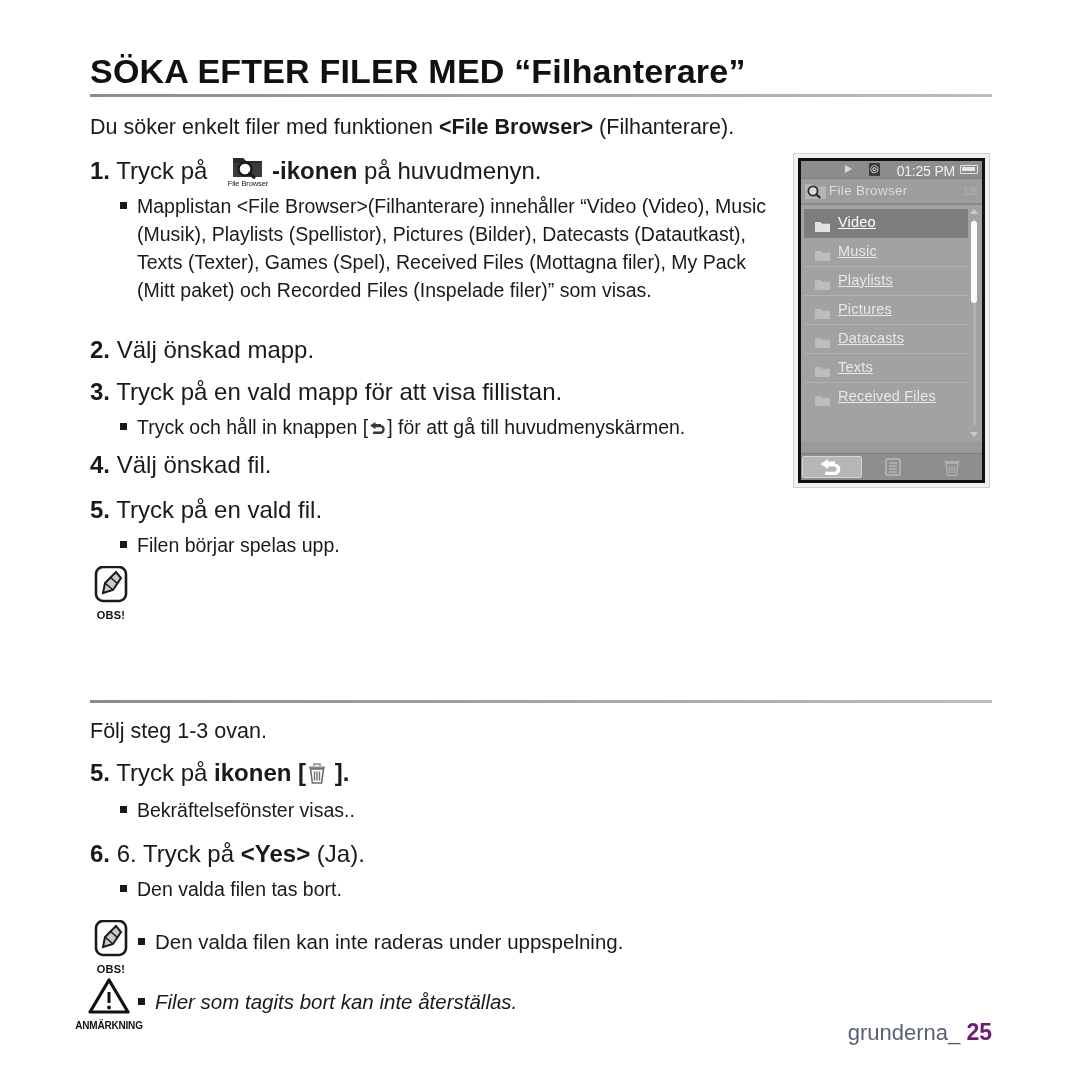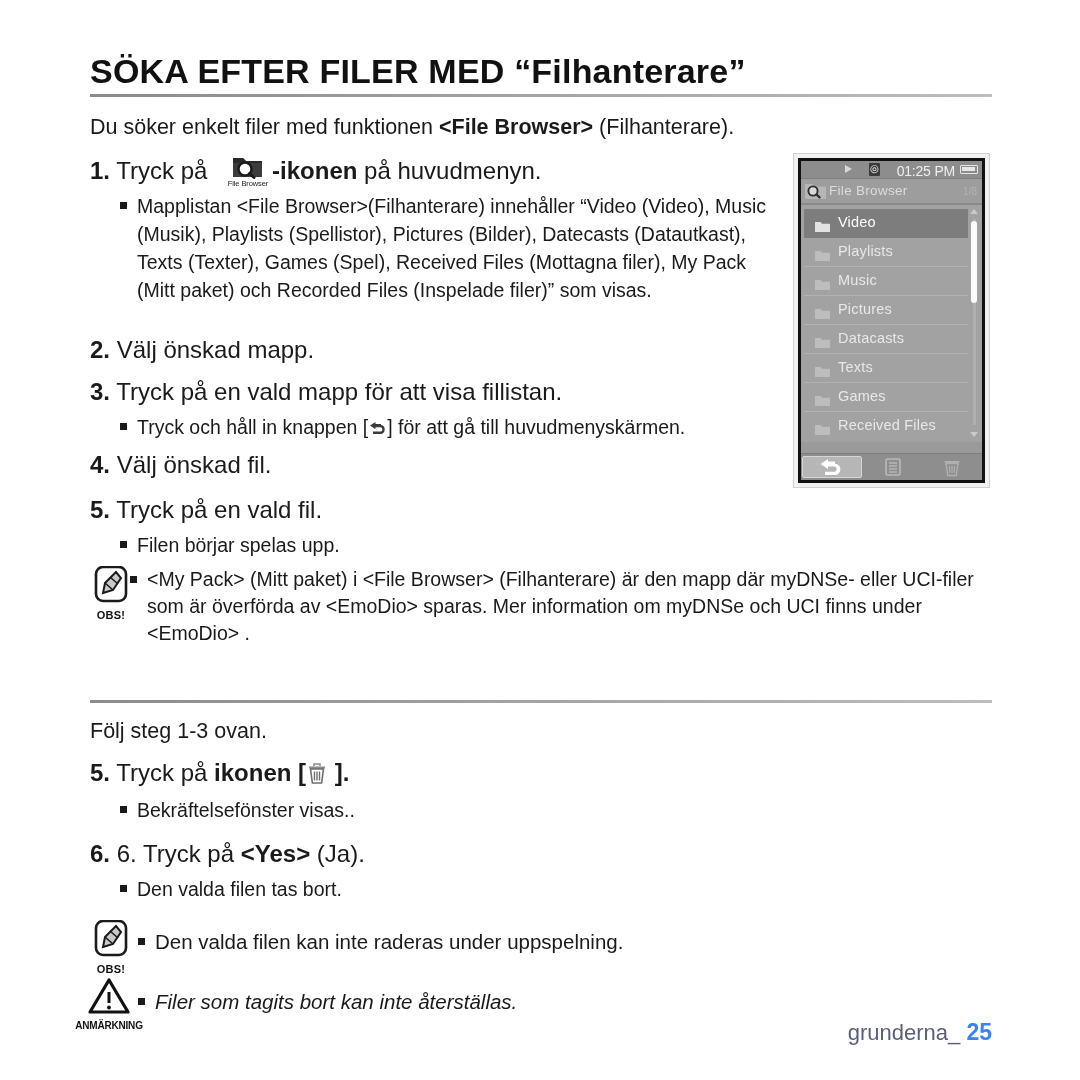--- a/index.html
+++ b/index.html
@@ -124,21 +124,21 @@
     position: absolute;
     right: 88px;
     bottom: 34px;
     font-size: 22px;
     color: #5a5f78;
     white-space: nowrap;
   }
   .footer .pg {
     font-weight: bold;
     font-size: 23px;
-    color: #3b82f6;
+    color: #701a75;
   }
   .footer .dash {
     color: #5a5f78;
   }
 
   
   .device {
     position: absolute;
     left: 793px;
     top: 153px;
@@ -254,20 +254,21 @@
     position: absolute;
     left: 11px; top: 9px;
     width: 15px; height: 11px;
   }
   .dev-row .nm {
     position: absolute;
     left: 34px; top: 5px;
     font-size: 14.5px;
     color: #e8e8e8;
     letter-spacing: 0.2px;
+    text-decoration: underline;
   }
   .dev-row.sel .nm { color: #ffffff; }
   .dev-scroll {
     position: absolute;
     right: 2px; top: 46px;
     width: 12px; height: 232px;
   }
   .dev-scroll .arrow-up {
     position: absolute;
     left: 2px; top: 2px;
@@ -385,24 +386,20 @@
   </div>
 
   <div class="note-icon" style="left:82px; top:566px;">
     <svg width="34" height="38" viewBox="0 0 34 38" aria-hidden="true">
       <rect x="2" y="1" width="30" height="34" rx="7" fill="#ffffff" stroke="#1a1a1a" stroke-width="2.6"></rect>
       <path d="M22 6 L11 17 L9 27 L19 24 L27 12 Z" fill="#c9c9c9" stroke="#1a1a1a" stroke-width="2"></path>
       <line x1="11" y1="17" x2="19" y2="24" stroke="#1a1a1a" stroke-width="1.6"></line>
       <line x1="16" y1="11" x2="24" y2="18" stroke="#1a1a1a" stroke-width="1.6"></line>
     </svg>
     <span class="lbl">OBS!</span>
-  </div>
-  <div class="bullet" style="left:130px; top:566px; width:860px; line-height:27px;">
-    <span class="sq"></span>
-    <span class="btext">&lt;My Pack&gt; (Mitt paket) i &lt;File Browser&gt; (Filhanterare) är den mapp där myDNSe- eller UCI-filer som är överförda av &lt;EmoDio&gt; sparas. Mer information om myDNSe och UCI finns under &lt;EmoDio&gt; .</span>
   </div>
 
   <div class="heading-rule" style="top:700px;"></div>
 
   <div class="para" style="left:90px; top:716px; width:700px;">Följ steg 1-3 ovan.</div>
 
   <div class="step" style="left:90px; top:757px; width:700px;">
     <span class="num">5.</span>
     <span>Tryck på </span><b>ikonen</b><b> [</b><span class="trash-glyph"><svg width="22" height="24" viewBox="0 0 22 24">
           <path d="M2.5 5.5 L19.5 5.5 L18 8 L4 8 Z" fill="#8a8a8a"></path>
@@ -484,51 +481,45 @@
         <div class="dev-row sel">
           <span class="fold"><svg width="15" height="11" viewBox="0 0 15 11">
                 <path d="M0 1 L5.5 1 L7 2.7 L15 2.7 L15 11 L0 11 Z" fill="#e2e2e2"></path>
               </svg></span>
           <span class="nm">Video</span>
         </div>
         <div class="dev-row">
           <span class="fold"><svg width="15" height="11" viewBox="0 0 15 11">
                 <path d="M0 1 L5.5 1 L7 2.7 L15 2.7 L15 11 L0 11 Z" fill="#bdbdbd"></path>
               </svg></span>
+          <span class="nm">Music</span>
+        </div>
+        <div class="dev-row">
+          <span class="fold"><svg width="15" height="11" viewBox="0 0 15 11">
+                <path d="M0 1 L5.5 1 L7 2.7 L15 2.7 L15 11 L0 11 Z" fill="#bdbdbd"></path>
+              </svg></span>
           <span class="nm">Playlists</span>
         </div>
         <div class="dev-row">
           <span class="fold"><svg width="15" height="11" viewBox="0 0 15 11">
                 <path d="M0 1 L5.5 1 L7 2.7 L15 2.7 L15 11 L0 11 Z" fill="#bdbdbd"></path>
               </svg></span>
-          <span class="nm">Music</span>
+          <span class="nm">Pictures</span>
         </div>
         <div class="dev-row">
           <span class="fold"><svg width="15" height="11" viewBox="0 0 15 11">
                 <path d="M0 1 L5.5 1 L7 2.7 L15 2.7 L15 11 L0 11 Z" fill="#bdbdbd"></path>
               </svg></span>
-          <span class="nm">Pictures</span>
+          <span class="nm">Datacasts</span>
         </div>
         <div class="dev-row">
           <span class="fold"><svg width="15" height="11" viewBox="0 0 15 11">
                 <path d="M0 1 L5.5 1 L7 2.7 L15 2.7 L15 11 L0 11 Z" fill="#bdbdbd"></path>
               </svg></span>
-          <span class="nm">Datacasts</span>
-        </div>
-        <div class="dev-row">
-          <span class="fold"><svg width="15" height="11" viewBox="0 0 15 11">
-                <path d="M0 1 L5.5 1 L7 2.7 L15 2.7 L15 11 L0 11 Z" fill="#bdbdbd"></path>
-              </svg></span>
           <span class="nm">Texts</span>
-        </div>
-        <div class="dev-row">
-          <span class="fold"><svg width="15" height="11" viewBox="0 0 15 11">
-                <path d="M0 1 L5.5 1 L7 2.7 L15 2.7 L15 11 L0 11 Z" fill="#bdbdbd"></path>
-              </svg></span>
-          <span class="nm">Games</span>
         </div>
         <div class="dev-row">
           <span class="fold"><svg width="15" height="11" viewBox="0 0 15 11">
                 <path d="M0 1 L5.5 1 L7 2.7 L15 2.7 L15 11 L0 11 Z" fill="#bdbdbd"></path>
               </svg></span>
           <span class="nm">Received Files</span>
         </div>
       </div>
 
       <div class="dev-scroll">

